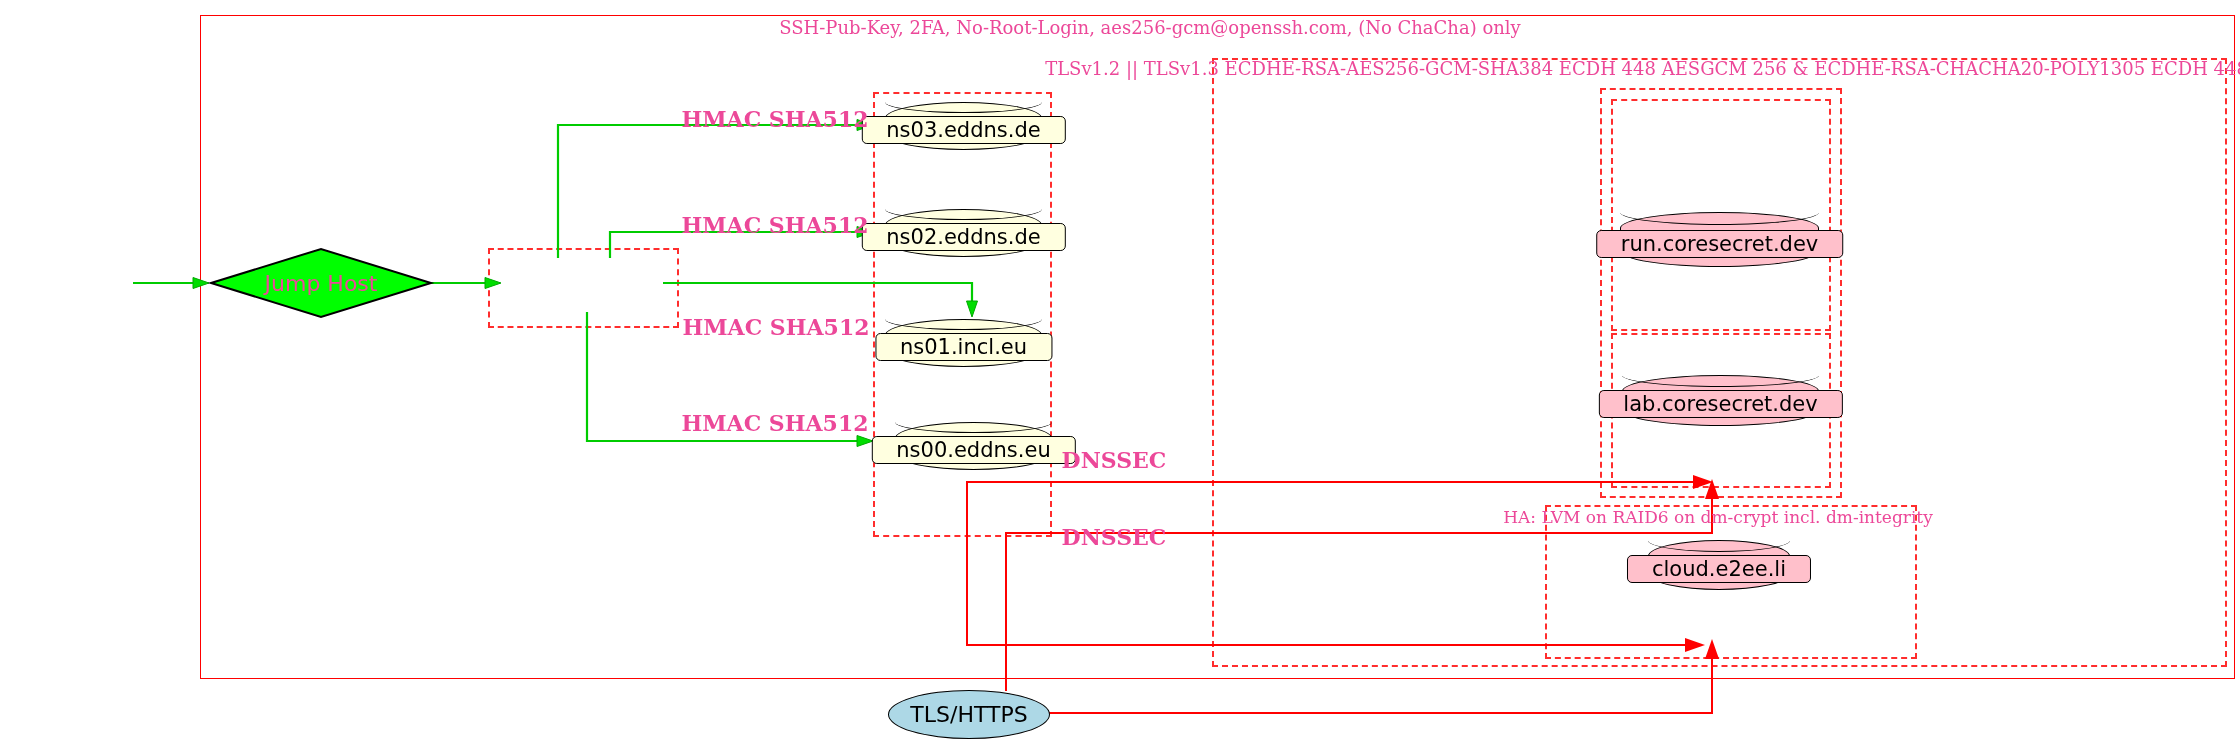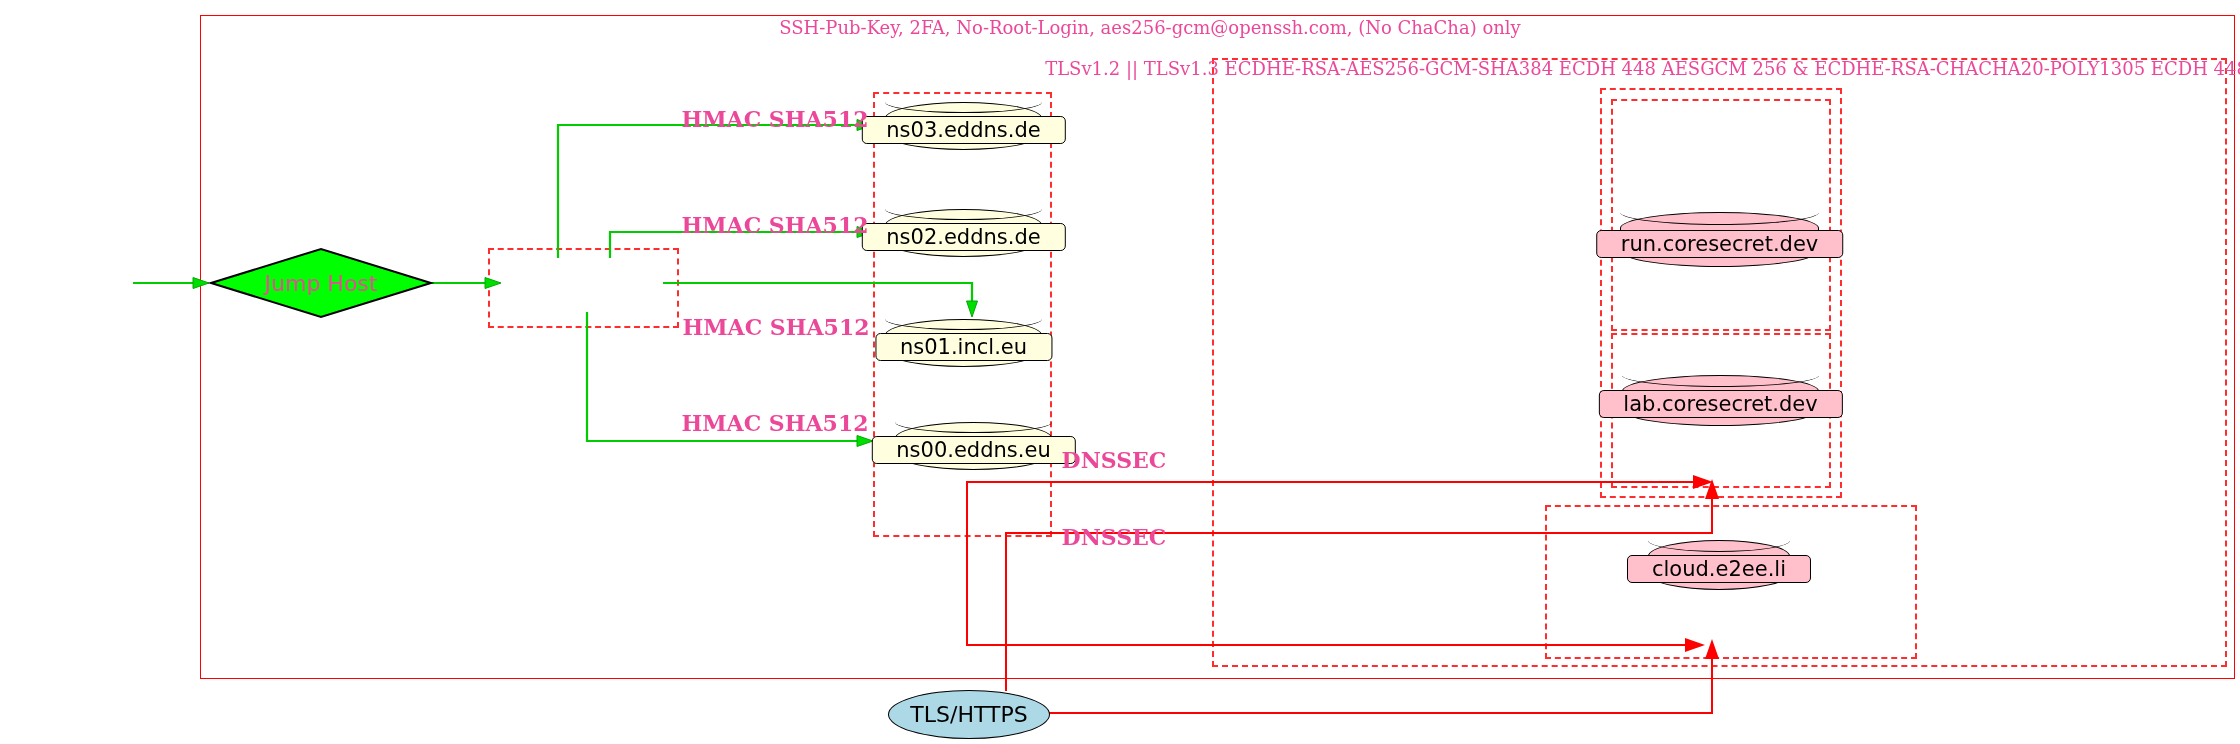--- a/index.html
+++ b/index.html
@@ -96,20 +96,21 @@
   <div class="cyl fill-pink" style="left:1648px;top:540px;width:140px;height:48px;">
     <span class="nlab fill-pink">cloud.e2ee.li</span>
   </div>
 
   <div class="ell fill-blue" style="left:888px;top:690px;width:160px;height:47px;">
     <span>TLS/HTTPS</span>
   </div>
 
   <div class="lab serif clu" style="left:1150px;top:27px;">SSH-Pub-Key, 2FA, No-Root-Login, aes256-gcm@openssh.com, (No ChaCha) only</div>
   <div class="lab serif clu" style="left:1717px;top:68px;">TLSv1.2 || TLSv1.3 ECDHE-RSA-AES256-GCM-SHA384 ECDH 448 AESGCM 256 &amp; ECDHE-RSA-CHACHA20-POLY1305 ECDH 448 ChaCha20 256</div>
+  <div class="lab serif" style="left:1718px;top:517px;font-size:17px;">HA: LVM on RAID6 on dm-crypt incl. dm-integrity</div>
 
   <div class="lab serif edge-lab" style="left:775px;top:119px;">HMAC SHA512</div>
   <div class="lab serif edge-lab" style="left:775px;top:225px;">HMAC SHA512</div>
   <div class="lab serif edge-lab" style="left:776px;top:327px;">HMAC SHA512</div>
   <div class="lab serif edge-lab" style="left:775px;top:423px;">HMAC SHA512</div>
   <div class="lab serif edge-lab" style="left:1114px;top:460px;">DNSSEC</div>
   <div class="lab serif edge-lab" style="left:1114px;top:537px;">DNSSEC</div>
 
 </div>
 

